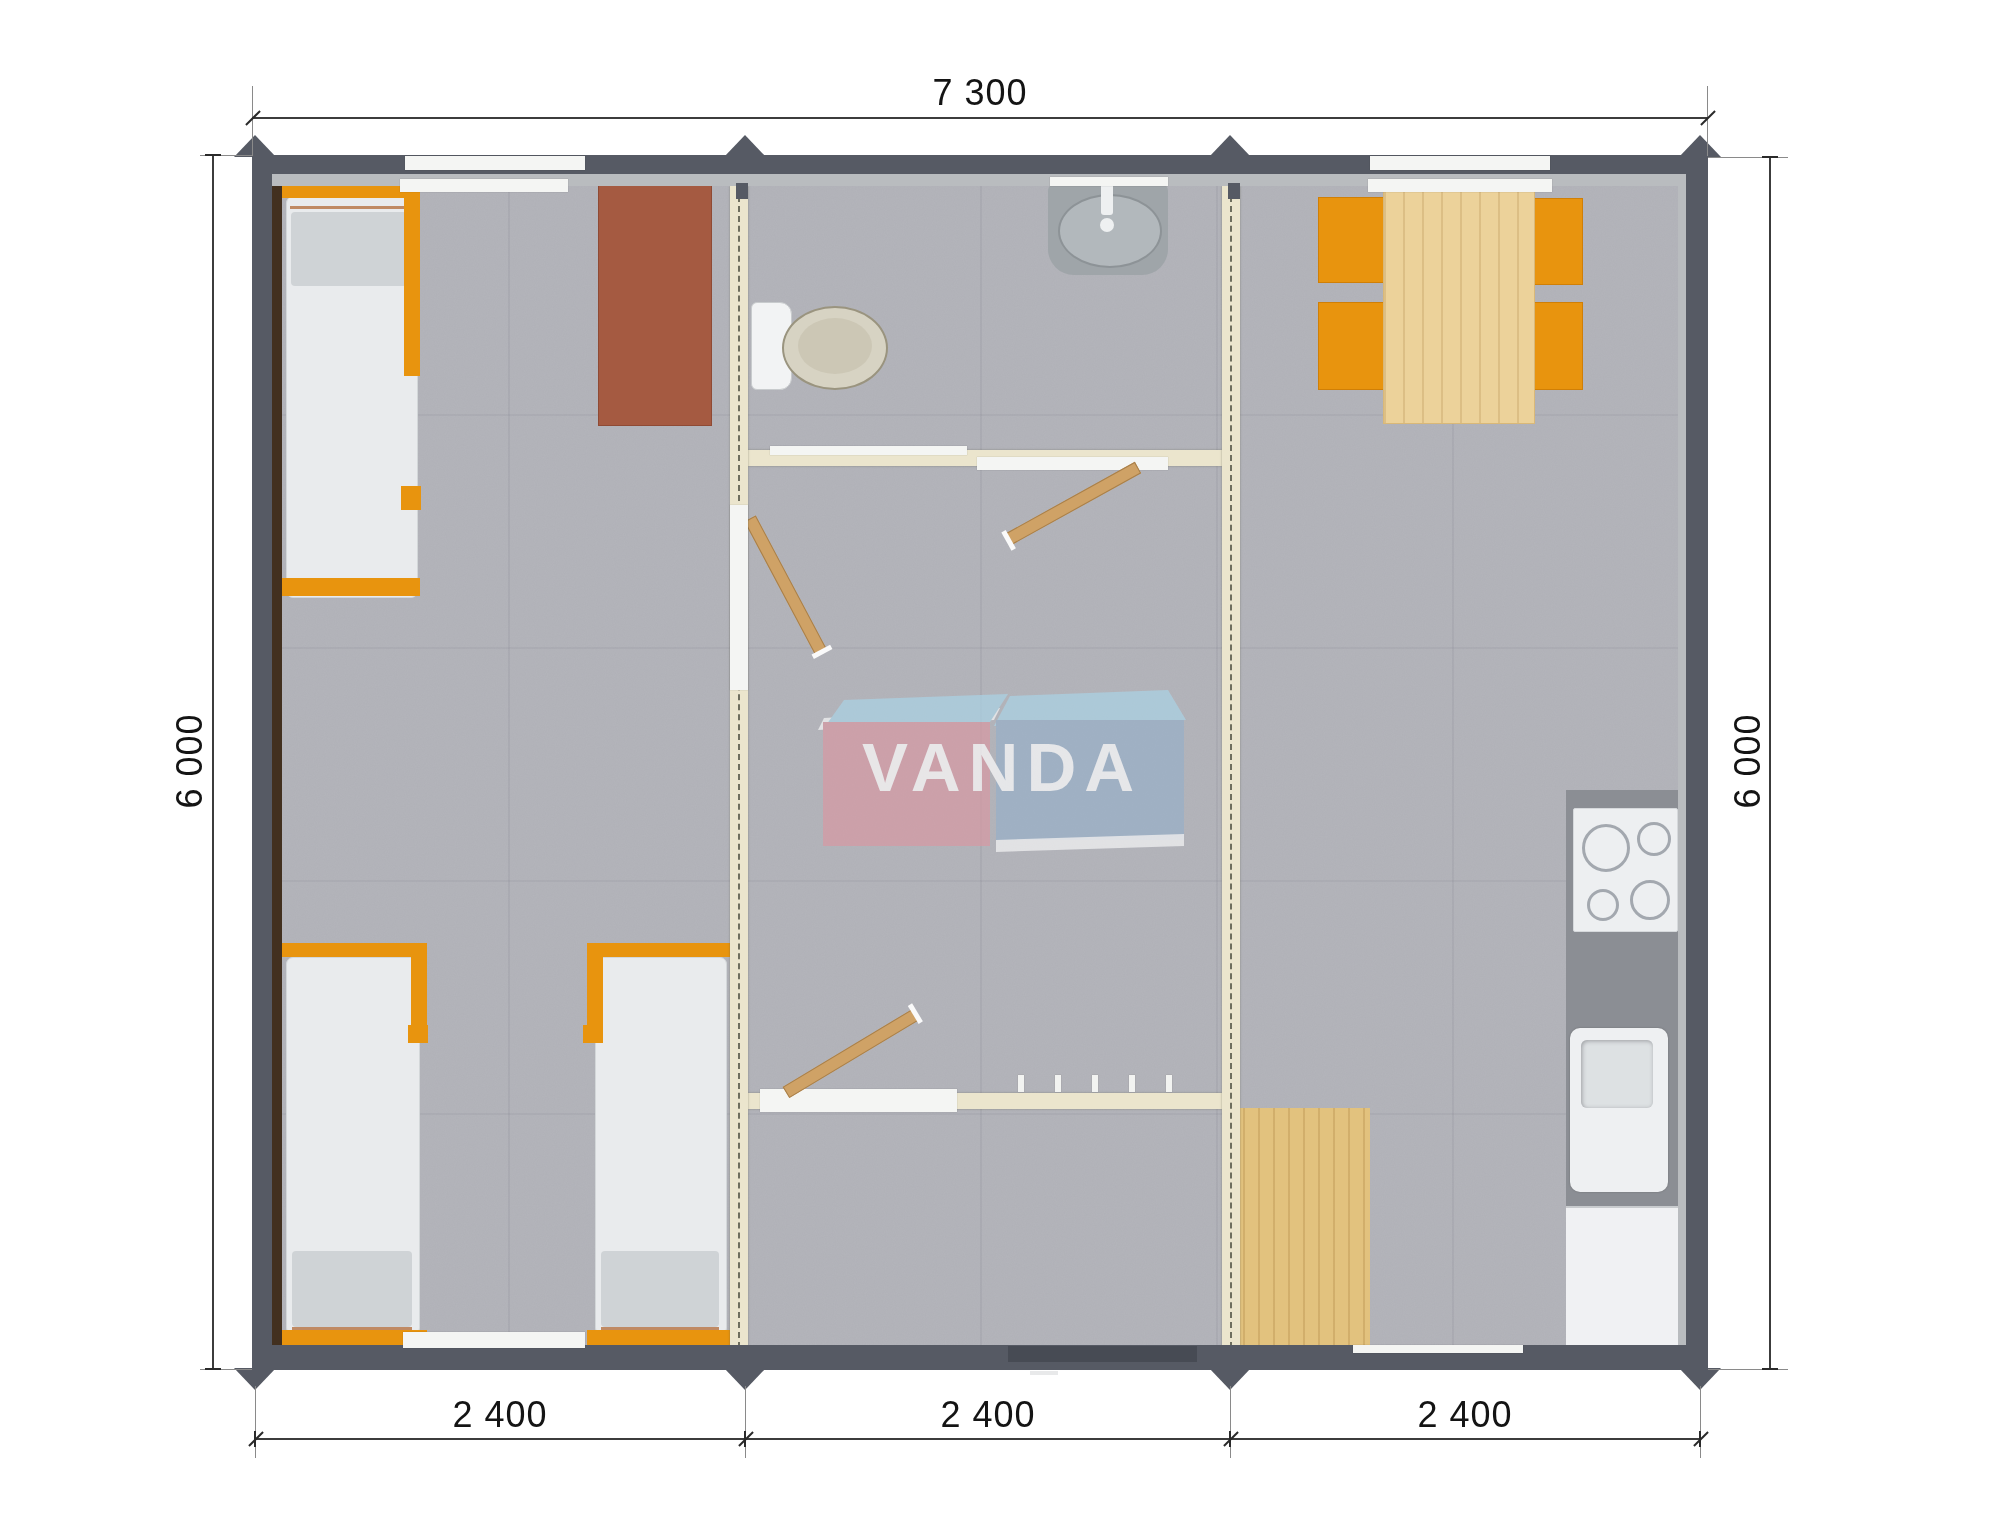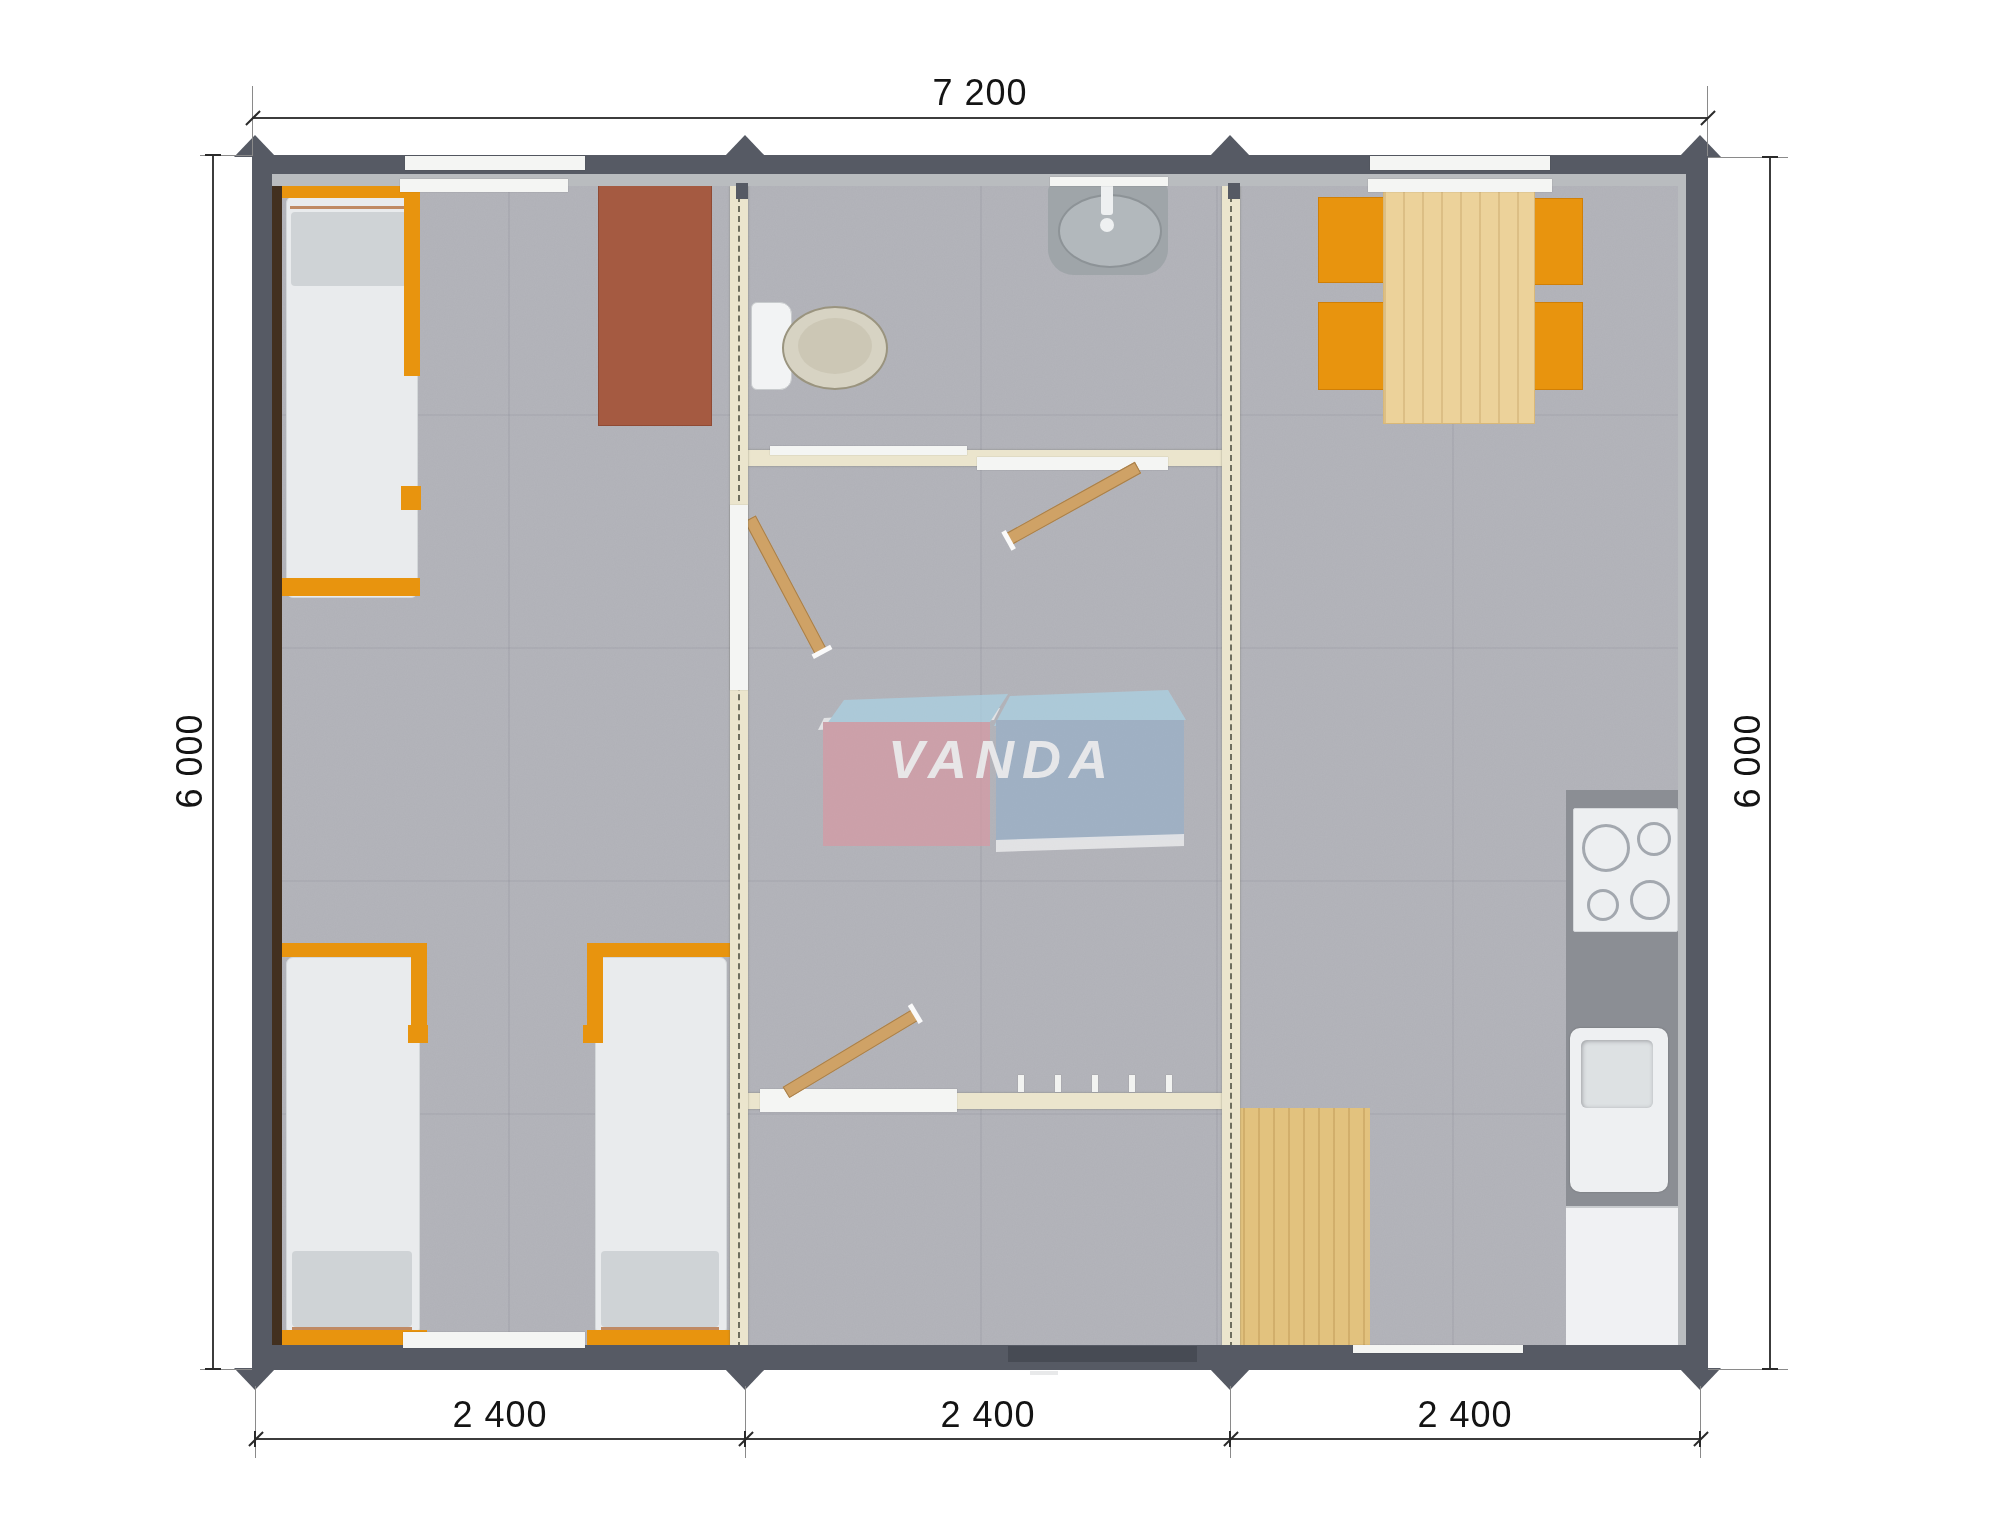--- a/index.html
+++ b/index.html
@@ -29,21 +29,21 @@
   .orange{background:#e8940e;}
   .mattress{background:#e9ebed;border:1px solid #d3d7d9;border-radius:7px;}
   .pillow{background:#cfd3d6;border-radius:4px;}
   .wood{background:#ecd29a;background-image:repeating-linear-gradient(90deg, rgba(156,112,48,.20) 0 2px, rgba(0,0,0,0) 2px 19px);border:1px solid #d9b878;}
   .wood2{background:#e2c27e;background-image:repeating-linear-gradient(90deg, rgba(150,105,40,.22) 0 2px, rgba(0,0,0,0) 2px 15px);}
   .door{height:11px;background:#cfa266;border:1px solid #a87f49;transform-origin:0 50%;}
   .door .tip{position:absolute;right:-3px;top:-6px;width:5px;height:21px;background:#fafafa;}
   .burner{border:3px solid #a3a8af;border-radius:50%;background:transparent;}
   .hook{width:6px;height:17px;background:#f2f3f1;box-shadow:0 0 1px #888;}
 
-  .logo-text{font-weight:bold;font-size:54px;letter-spacing:8px;color:rgba(255,255,255,.95);text-align:center;font-style:italic;}
+  .logo-text{font-weight:bold;font-size:69px;letter-spacing:8px;color:rgba(255,255,255,.95);text-align:center;}
 </style>
 </head>
 <body>
 
 <div id="plan">
 
   <div class="a" style="left:272px;top:183px;width:1414px;height:1165px;background:#b4b5bb;"></div>
   <svg class="a" style="left:272px;top:183px;" width="1414" height="1165">
     <filter id="speckle">
         <feTurbulence type="fractalNoise" baseFrequency="0.9" numOctaves="2" stitchTiles="stitch"></feTurbulence>
@@ -196,21 +196,21 @@
   <div class="a tri-down" style="left:724px;top:1368px;"></div>
   <div class="a tri-down" style="left:1209px;top:1368px;"></div>
   <div class="a tri-down" style="left:1679px;top:1368px;"></div>
 
   <div>
     <div class="a extline" style="left:252px;top:86px;width:1px;height:70px;"></div>
     <div class="a extline" style="left:1707px;top:86px;width:1px;height:70px;"></div>
     <div class="a dimline" style="left:252px;top:117px;width:1456px;height:2px;"></div>
     <div class="a tick" style="left:243px;top:117px;"></div>
     <div class="a tick" style="left:1698px;top:117px;"></div>
-    <div class="a dimtext" style="left:880px;top:72px;width:200px;text-align:center;">7 200</div>
+    <div class="a dimtext" style="left:880px;top:72px;width:200px;text-align:center;">7 300</div>
   </div>
 
   <div>
     <div class="a extline" style="left:255px;top:1386px;width:1px;height:72px;"></div>
     <div class="a extline" style="left:745px;top:1386px;width:1px;height:72px;"></div>
     <div class="a extline" style="left:1230px;top:1386px;width:1px;height:72px;"></div>
     <div class="a extline" style="left:1700px;top:1386px;width:1px;height:72px;"></div>
     <div class="a dimline" style="left:255px;top:1438px;width:1445px;height:2px;"></div>
     <div class="a crossv" style="left:254px;top:1431px;"></div>
     <div class="a crossv" style="left:744px;top:1431px;"></div>

